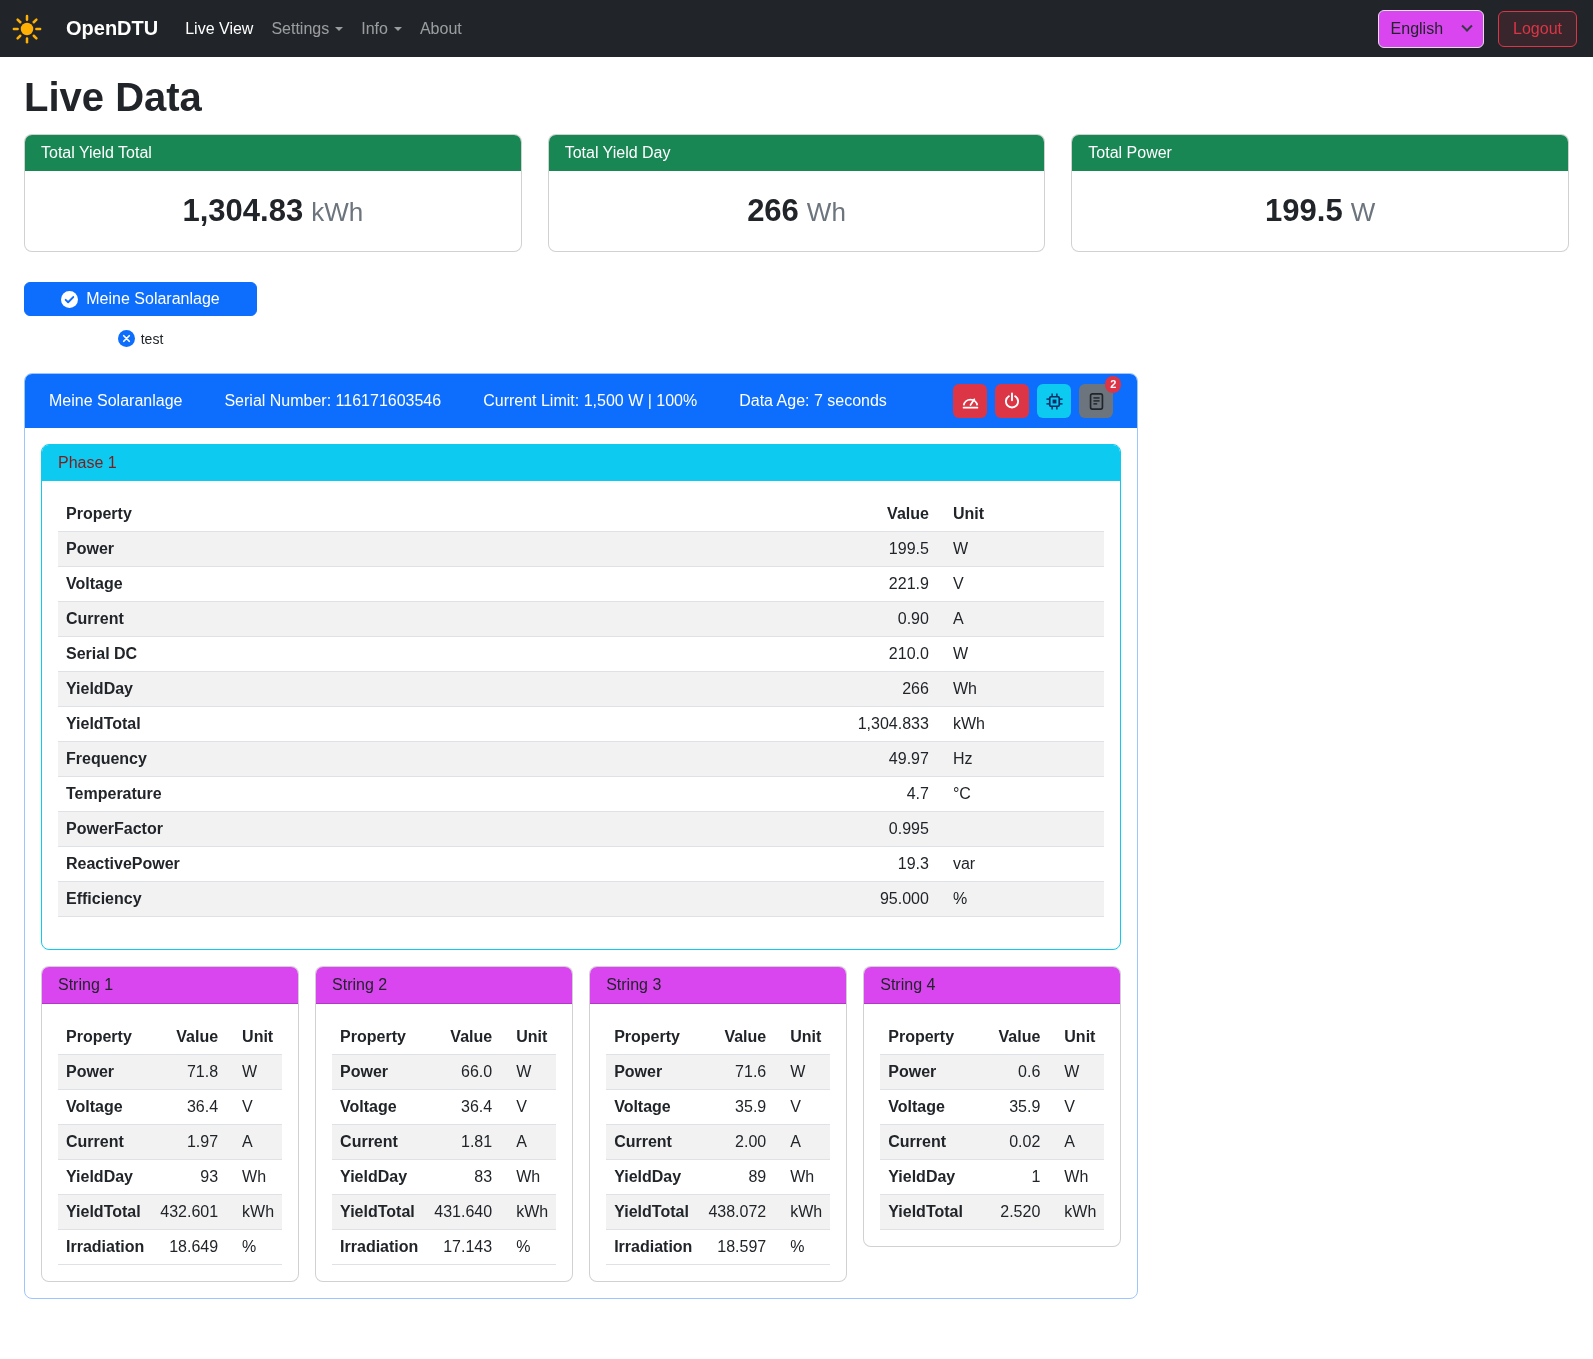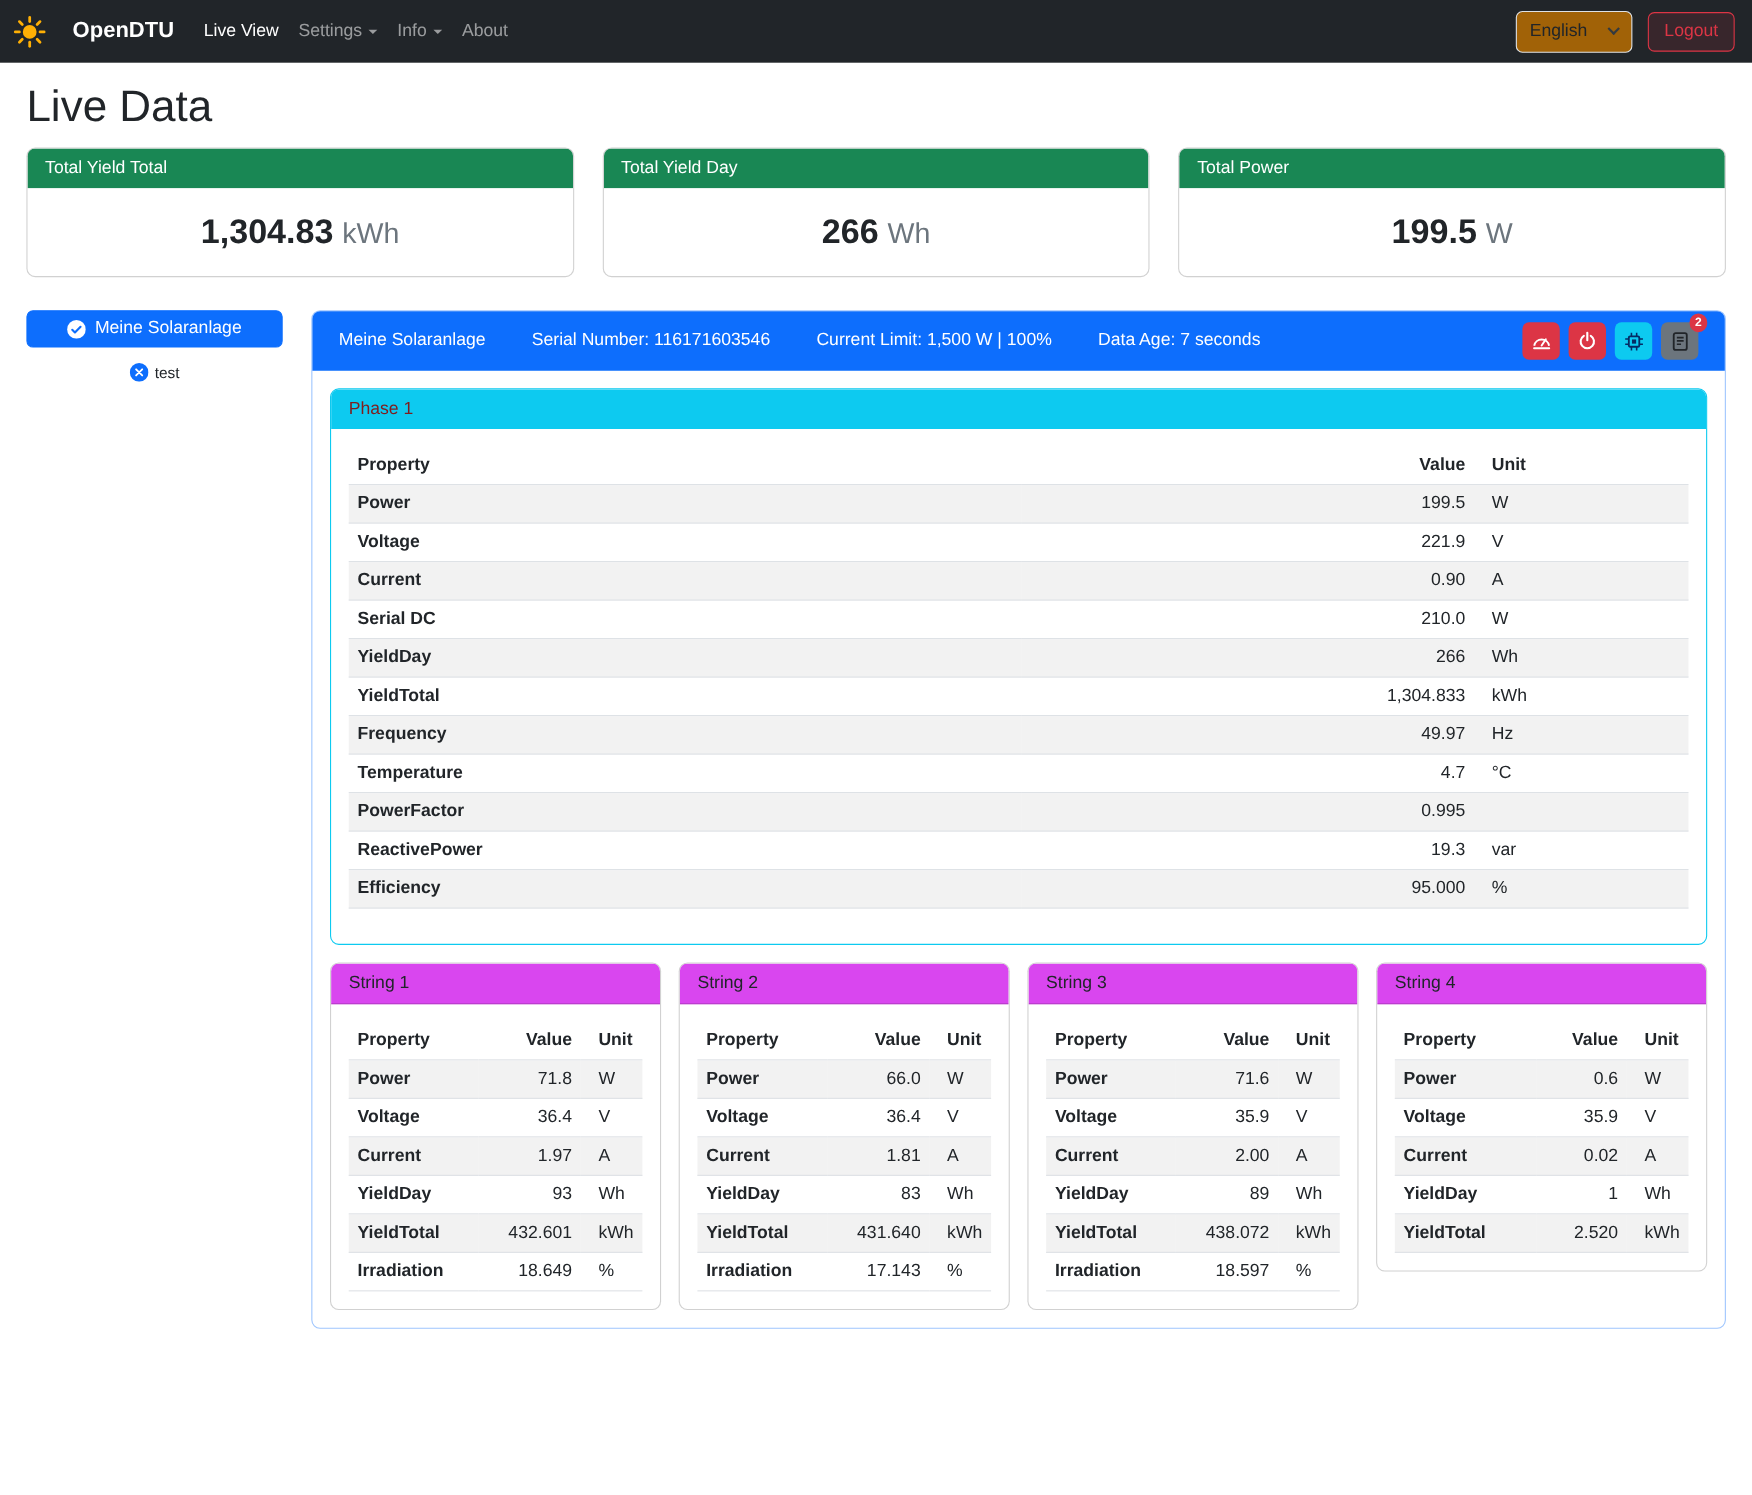--- a/index.html
+++ b/index.html
@@ -44,21 +44,21 @@
   .nav-link.active { color: #fff; }
   .dd-caret {
     display: inline-block;
     margin-left: 6px;
     border-left: 4px solid transparent;
     border-right: 4px solid transparent;
     border-top: 4px solid currentColor;
   }
   .nav-right { margin-left: auto; display: flex; align-items: center; gap: 14px; }
   .lang-select {
-    background: #a16207;
+    background: #d946ef;
     border: 1px solid #dee2e6;
     border-radius: 6px;
     height: 38px;
     display: flex;
     align-items: center;
     gap: 20px;
     padding: 0 12px;
     color: #212529;
     cursor: pointer;
   }
@@ -74,21 +74,21 @@
     color: #dc3545;
     border-radius: 6px;
     padding: 8px 14px;
     font-size: 16px;
     font-family: inherit;
     cursor: pointer;
   }
 
   
   .container { padding: 0 24px; }
-  .page-title { font-size: 40px; font-weight: 400; margin: 18px 0 14px; }
+  .page-title { font-size: 40px; font-weight: 700; margin: 18px 0 14px; }
 
   
   .summary-grid {
     display: grid;
     grid-template-columns: repeat(3, 1fr);
     gap: 26px;
     margin-bottom: 30px;
   }
   .card {
     border: 1px solid rgba(0,0,0,.18);
@@ -99,21 +99,21 @@
   .card-header-success {
     background: #198754;
     color: #fff;
     padding: 9px 16px;
   }
   .summary-value { padding: 22px 16px; text-align: center; }
   .summary-number { font-size: 31px; font-weight: 600; color: #212529; }
   .summary-unit { font-size: 26px; font-weight: 500; color: #6c757d; margin-left: 8px; }
 
   
-  .main-row { display: flex; gap: 26px; align-items: flex-start; margin-bottom: 30px; }
+  .main-row { display: flex; gap: 26px; align-items: flex-start; margin-bottom: 30px; flex-direction: column; }
   .sidebar { width: 233px; flex: none; }
   .inverter-btn {
     width: 100%;
     background: #0d6efd;
     color: #fff;
     border: 1px solid #0d6efd;
     border-radius: 6px;
     padding: 7px 12px;
     font-size: 16px;
     font-family: inherit;

